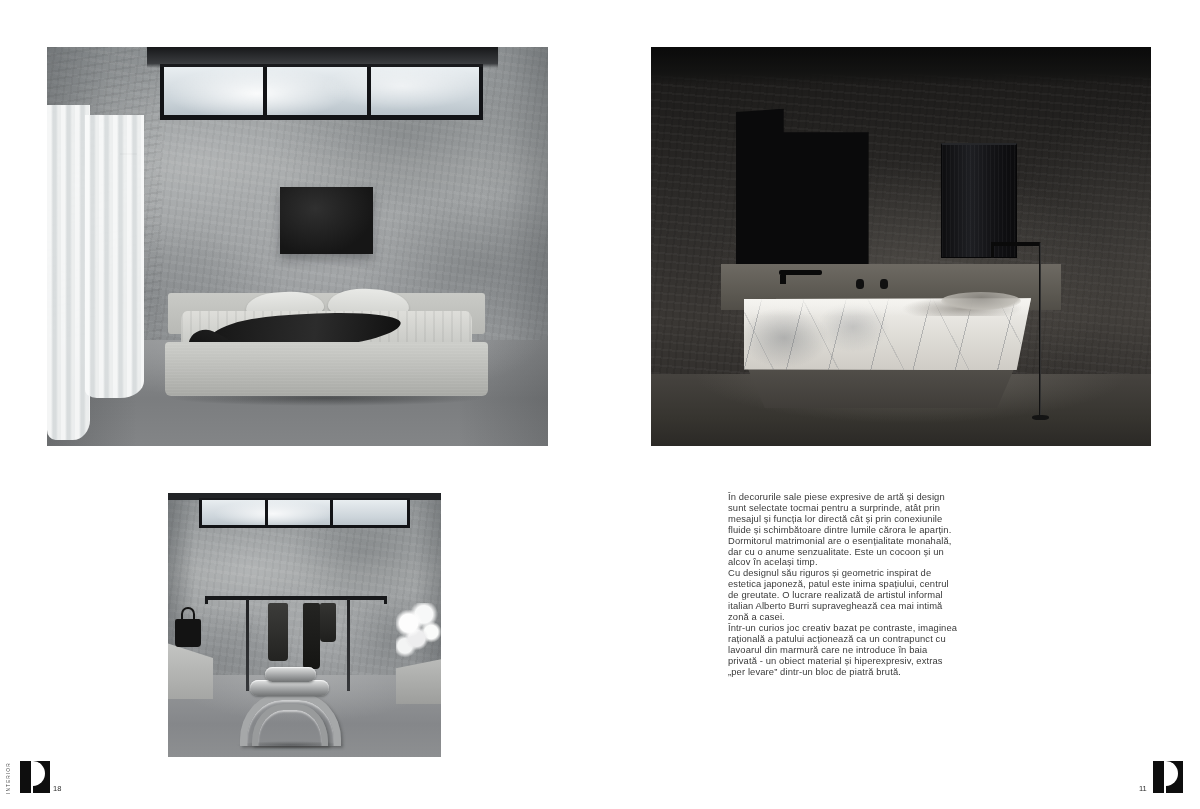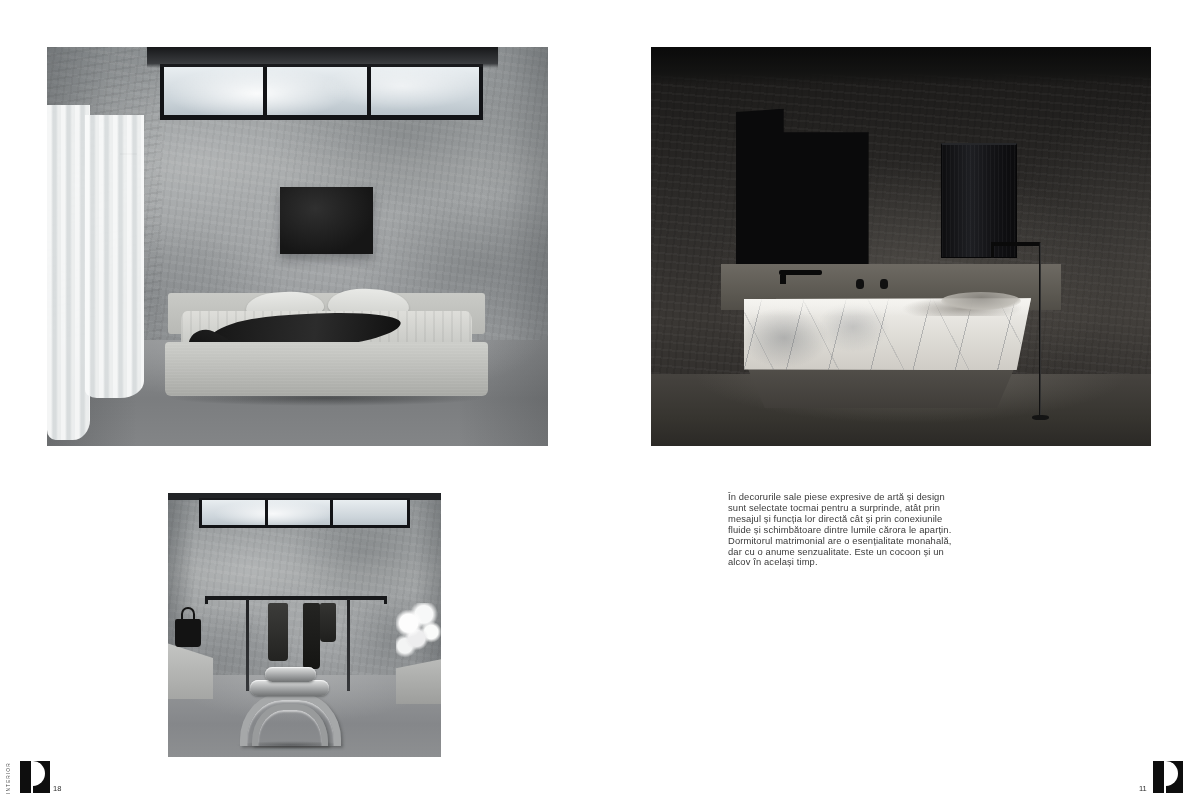--- a/index.html
+++ b/index.html
@@ -302,20 +302,22 @@
       <b class="bench-shadow"></b>
       <b class="arch outer"></b>
       <b class="arch inner"></b>
       <b class="tube t2"></b>
       <b class="tube t1"></b>
     </div>
   </figure>
 
   <div class="article">
     <p>În decorurile sale piese expresive de artă și design sunt selectate tocmai pentru a surprinde, atât prin mesajul și funcția lor directă cât și prin conexiunile fluide și schimbătoare dintre lumile cărora le aparțin. Dormitorul matrimonial are o esențialitate monahală, dar cu o anume senzualitate. Este un cocoon și un alcov în același timp.</p>
+    <p>Cu designul său riguros și geometric inspirat de estetica japoneză, patul este inima spațiului, centrul de greutate. O lucrare realizată de artistul informal italian Alberto Burri supraveghează cea mai intimă zonă a casei.</p>
+    <p>Într-un curios joc creativ bazat pe contraste, imaginea rațională a patului acționează ca un contrapunct cu lavoarul din marmură care ne introduce în baia privată - un obiect material și hiperexpresiv, extras „per levare” dintr-un bloc de piatră brută.</p>
   </div>
 
   <span class="interior-label">INTERIOR</span>
   <span class="logo logo-left">
     <i class="bar"></i>
     <i class="bowl">
         <i class="counter"></i>
       </i>
   </span>
   <span class="pageno pageno-left">18</span>

